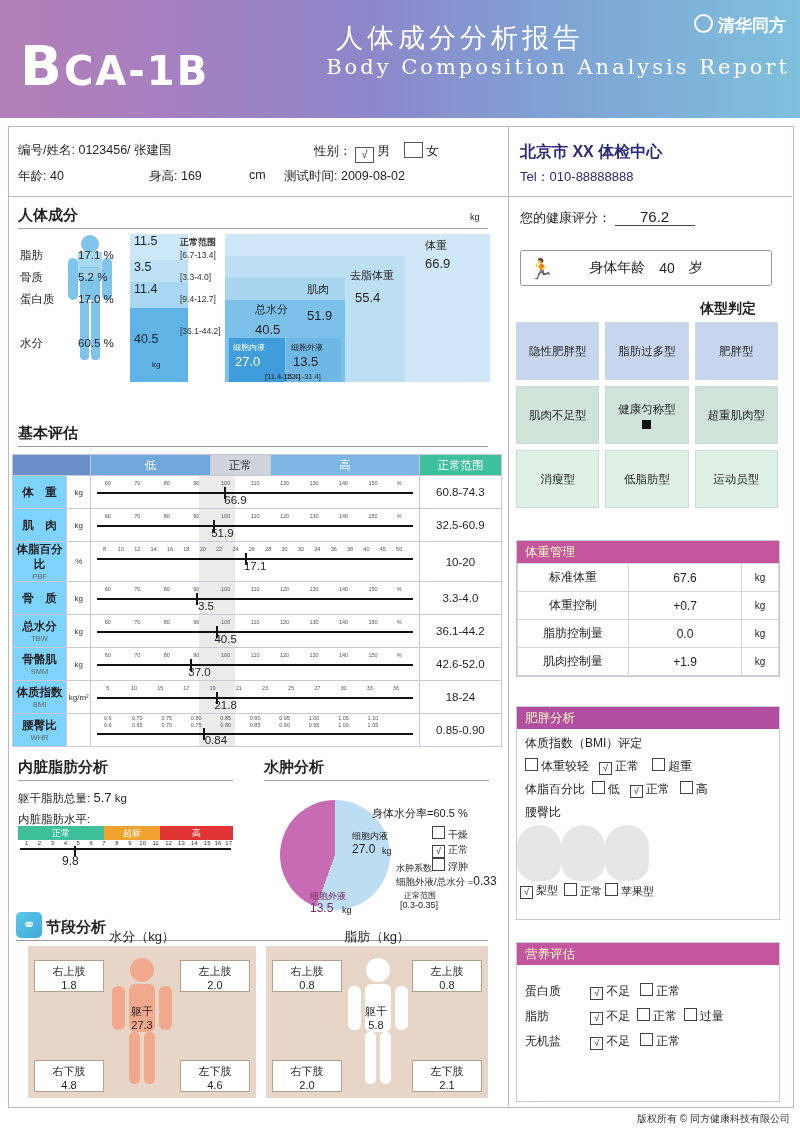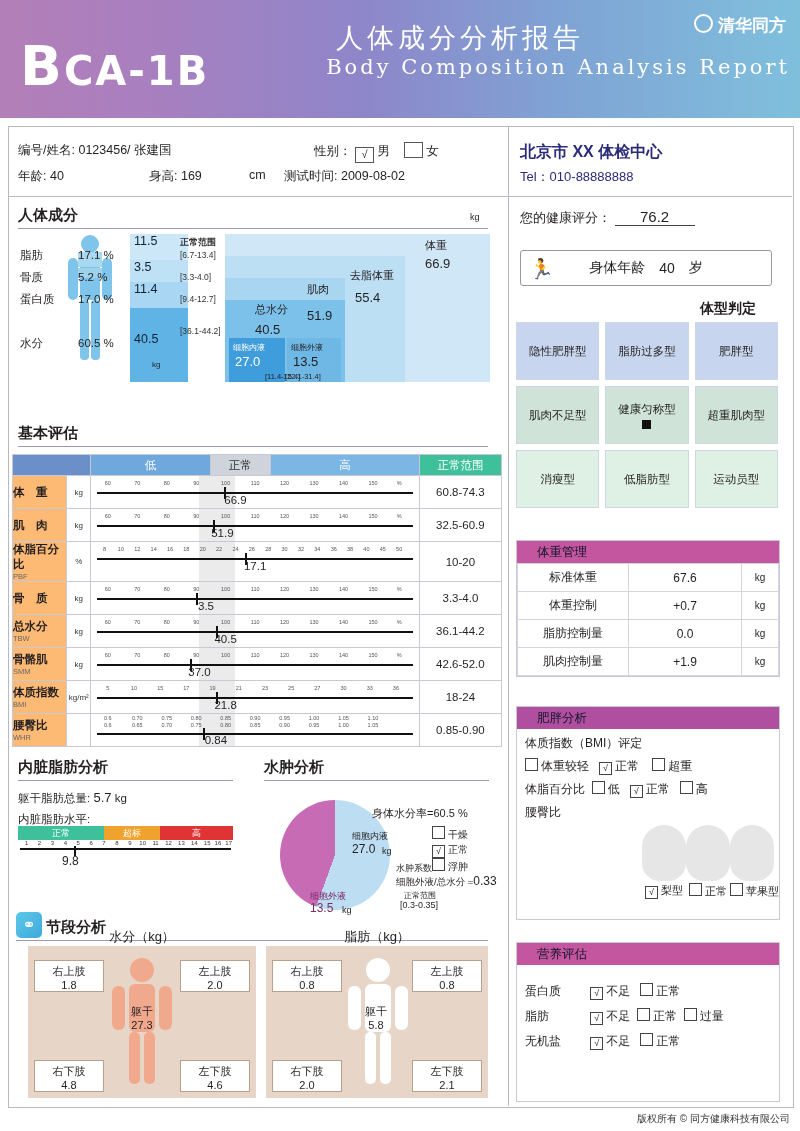--- a/index.html
+++ b/index.html
@@ -78,21 +78,21 @@
   .col2{position:absolute;left:130px;top:234px;width:58px;height:148px;}
   .col2 .cell{position:absolute;left:0;width:58px;font-size:12.5px;color:#123;padding-left:4px;box-sizing:border-box;}
   .range{position:absolute;left:180px;font-size:8.5px;color:#333;}
   .col3{position:absolute;left:225px;top:234px;width:265px;height:148px;}
   
   .be-title{position:absolute;left:18px;top:424px;}
   .be-ul{position:absolute;left:18px;top:446px;width:470px;}
   table.bt{position:absolute;left:12px;top:454px;width:490px;border-collapse:collapse;font-size:11px;}
   table.bt td,table.bt th{border:1px solid #c9c9d6;padding:0;}
   .bt thead th{height:20px;color:#fff;font-weight:normal;font-size:11.5px;}
-  .bt .rowname{width:46px;text-align:left;font-weight:bold;font-size:11.5px;background:#fdba74;}
+  .bt .rowname{width:46px;text-align:center;font-weight:bold;font-size:11.5px;background:#7dd3fc;}
   .bt .rowname small{font-weight:normal;font-size:7.5px;display:block;color:#666;}
   .bt .unit{width:18px;text-align:center;font-size:8px;color:#333;}
   .bt .bar{position:relative;height:32px;background:#fff;}
   .bt .norm{width:82px;text-align:center;font-size:11.5px;}
   .scale{position:absolute;left:0;top:4px;width:100%;height:9px;font-size:5.5px;color:#555;}
   .scale span{position:absolute;top:0;transform:translateX(-50%);}
   .track{position:absolute;left:6px;right:6px;top:16px;height:2px;background:#111;}
   .marker{position:absolute;top:11px;width:2px;height:12px;background:#111;}
   .mval{position:absolute;top:18px;font-size:11.5px;transform:translateX(-50%);}
   .shade{position:absolute;top:0;bottom:0;background:#ebebeb;}
@@ -113,21 +113,21 @@
   
   .sg-title{position:absolute;left:46px;top:918px;}
   .sg-icon{position:absolute;left:16px;top:912px;width:26px;height:26px;border-radius:5px;
     background:linear-gradient(135deg,#5bc8e8,#3fa9dd);color:#fff;font-size:16px;text-align:center;line-height:26px;}
   .sg-ul{position:absolute;left:16px;top:940px;width:472px;}
   .seg-panel{position:absolute;top:946px;height:152px;}
   .seg-panel .cap{position:absolute;top:-18px;width:100%;text-align:center;font-size:13px;}
   .segbox{position:absolute;width:70px;height:32px;border:1px solid #b9a08d;background:#fff;font-size:11px;text-align:center;padding-top:3px;box-sizing:border-box;}
   
   .rp{position:absolute;left:516px;width:262px;border:1px solid #c9c9d6;}
-  .rp-head{height:22px;color:#0f172a;font-size:12.5px;line-height:22px;padding-left:20px;}
+  .rp-head{height:22px;color:#fef9c3;font-size:12.5px;line-height:22px;padding-left:8px;}
   .btype-title{position:absolute;left:700px;top:300px;font-size:14px;font-weight:bold;}
   .btgrid{position:absolute;left:516px;top:322px;width:262px;display:grid;grid-template-columns:repeat(3,1fr);gap:6px;}
   .btcell{height:56px;border:1px solid #cfd6e4;display:flex;flex-direction:column;align-items:center;justify-content:center;font-size:11.5px;}
   .r1{background:#c7d6ee;}
   .r2{background:#cfe3d8;}
   .r3{background:#dff0e4;}
   .mark-sq{width:9px;height:9px;background:#111;margin-top:3px;}
   table.wt{width:100%;border-collapse:collapse;font-size:12px;}
   table.wt td{border:1px solid #d5d5e0;height:25px;}
   .wt .k{width:108px;text-align:center;}
@@ -670,21 +670,21 @@
         <span><span class="ck">√</span><span>正常</span></span>&nbsp;&nbsp;&nbsp;
         <span><span class="ck"></span><span>超重</span></span>
       </div>
       <div class="line">
         <span>体脂百分比</span>&nbsp;
         <span><span class="ck"></span><span>低</span></span>&nbsp;&nbsp;
         <span><span class="ck">√</span><span>正常</span></span>&nbsp;&nbsp;
         <span><span class="ck"></span><span>高</span></span>
       </div>
       <div class="line">腰臀比</div>
-      <div style="display:flex;justify-content:flex-end;margin-top:4px;">
+      <div style="display:flex;justify-content:flex-start;margin-top:4px;">
         <div style="text-align:center;">
           <div class="pear"></div>
           <div style="font-size:11px;margin-top:2px;"><span class="ck">√</span><span>梨型</span></div>
         </div>
         <div style="text-align:center;">
           <div class="pear"></div>
           <div style="font-size:11px;margin-top:2px;"><span class="ck"></span><span>正常</span></div>
         </div>
         <div style="text-align:center;">
           <div class="pear"></div>

